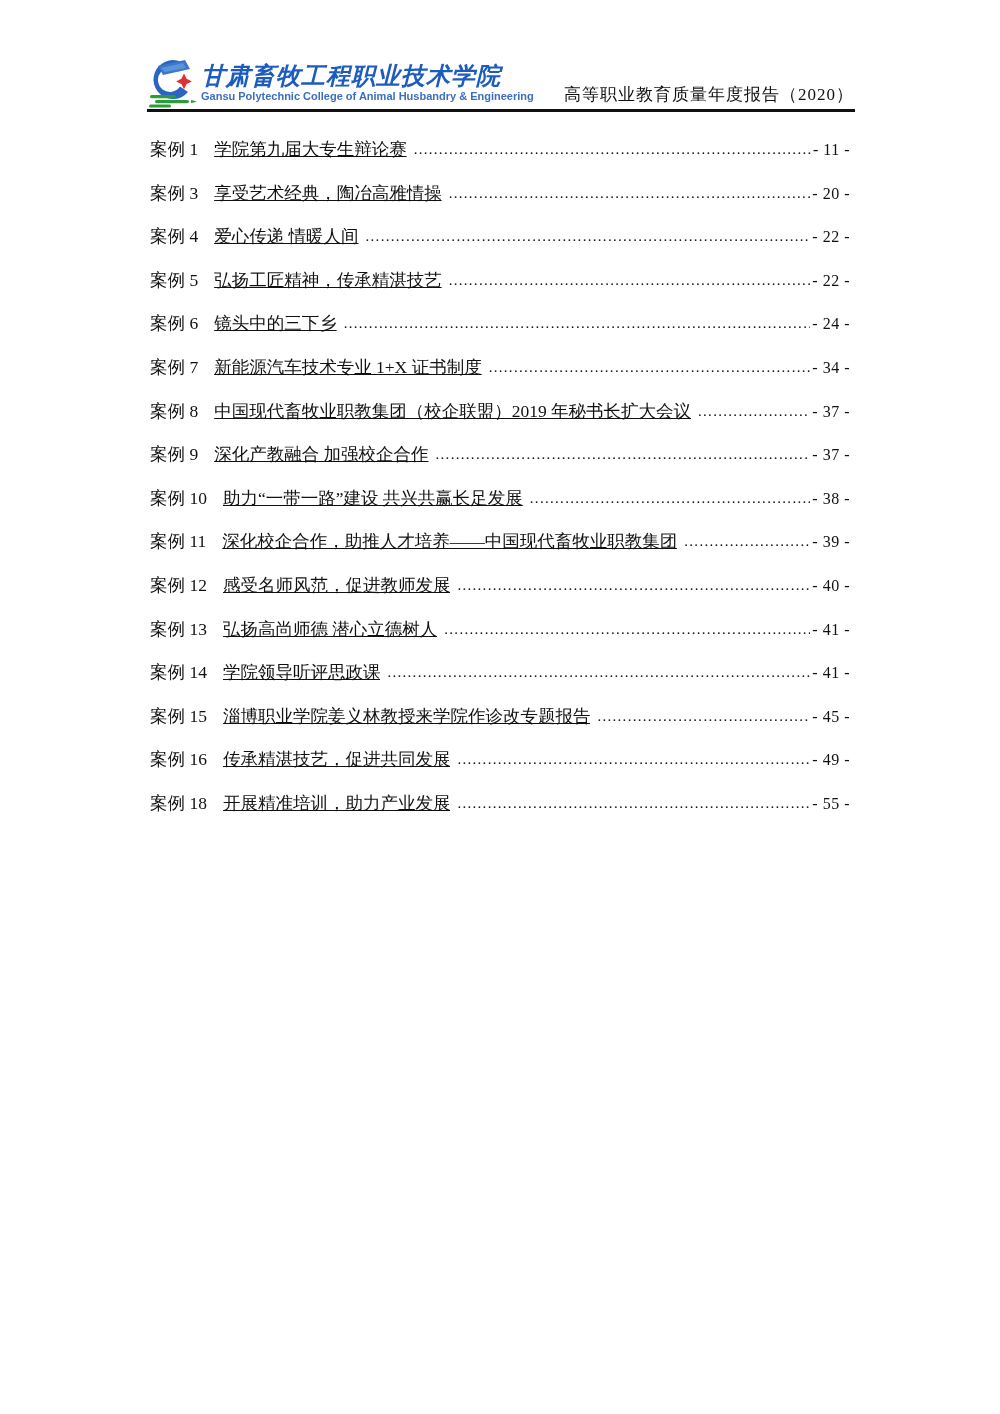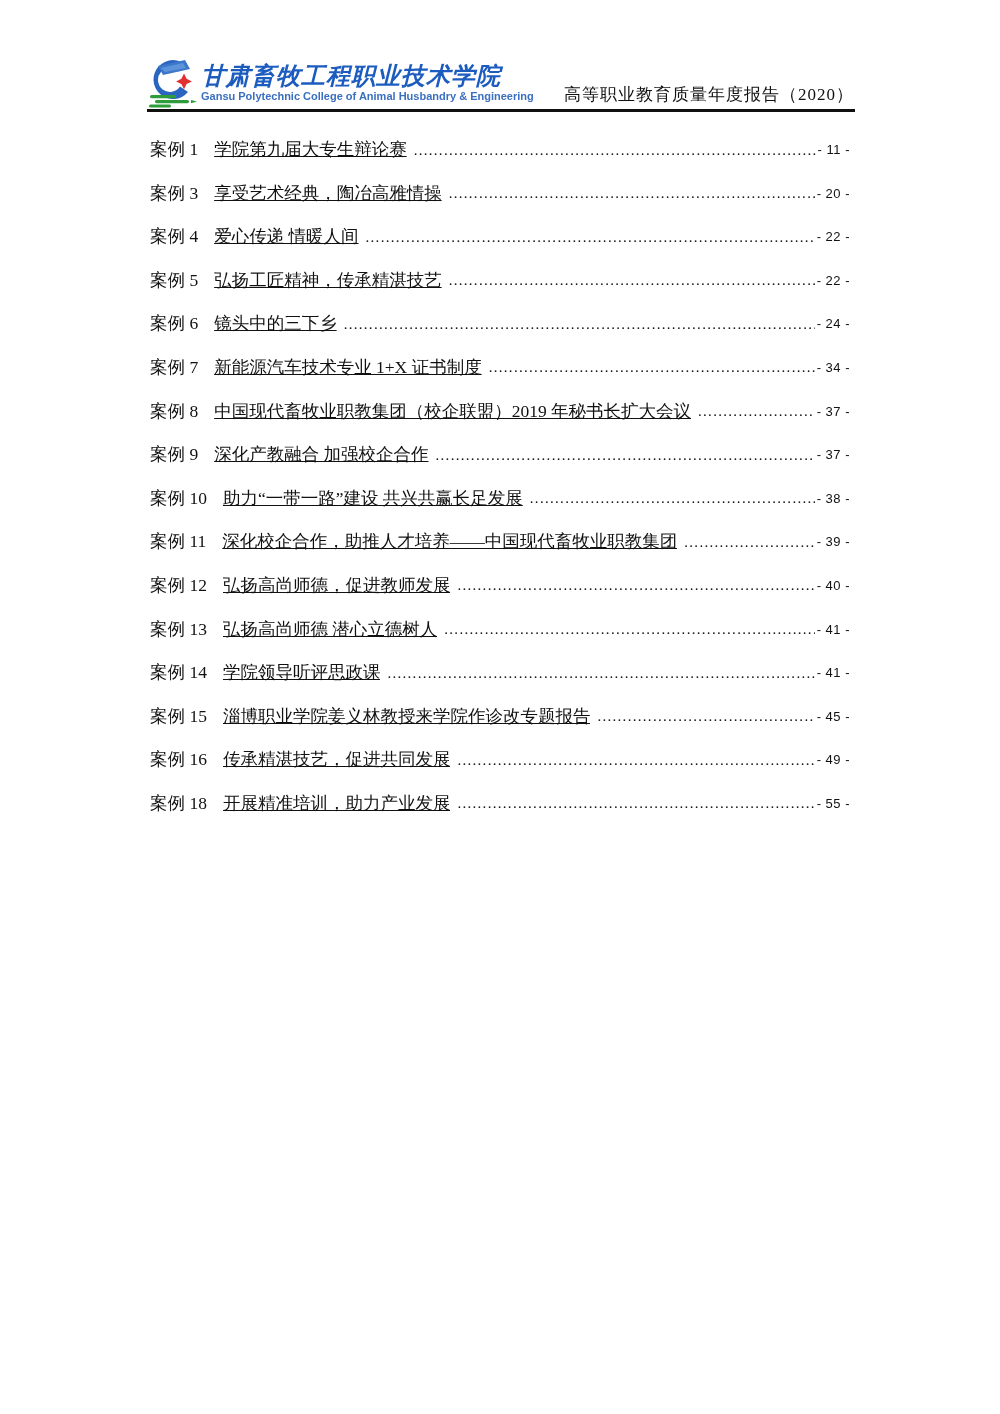--- a/index.html
+++ b/index.html
@@ -65,21 +65,21 @@
 
   
   .toc {
     position: absolute;
     left: 150px;
     right: 150px;
     top: 128px;
   }
   .toc-row {
     display: flex;
-    align-items: center;
+    align-items: flex-end;
     height: 43.6px;
     font-size: 17.5px;
     line-height: 43.6px;
     cursor: pointer;
     white-space: nowrap;
   }
   .toc-label { flex: 0 0 auto; margin-right: 16px; }
   .toc-row.gap-narrow .toc-label { margin-right: 5px; }
   .toc-title { flex: 0 1 auto; overflow: hidden; text-decoration: underline; }
   .toc-leader {
@@ -90,22 +90,22 @@
     min-width: 12px;
   }
   .toc-leader::after {
     content: "......................................................................................................................................................................";
     font-size: 15px;
     letter-spacing: 1.3px;
     color: #111;
   }
   .toc-page {
     flex: 0 0 auto;
-    font-family: Liberation Sans, sans-serif;
-    font-size: 13px;
+    font-family: Liberation Serif, serif;
+    font-size: 16px;
     letter-spacing: 0.5px;
   }
 </style>
 </head>
 <body>
 
 <div class="page">
 
   <header>
 
@@ -187,21 +187,21 @@
     <span class="toc-page">- 38 -</span>
   </div>
       <div class="toc-row">
     <span class="toc-label">案例 11</span>
     <span class="toc-title">深化校企合作，助推人才培养——中国现代畜牧业职教集团</span>
     <span class="toc-leader"></span>
     <span class="toc-page">- 39 -</span>
   </div>
       <div class="toc-row">
     <span class="toc-label">案例 12</span>
-    <span class="toc-title">弘扬高尚师德，促进教师发展</span>
+    <span class="toc-title">感受名师风范，促进教师发展</span>
     <span class="toc-leader"></span>
     <span class="toc-page">- 40 -</span>
   </div>
       <div class="toc-row">
     <span class="toc-label">案例 13</span>
     <span class="toc-title">弘扬高尚师德 潜心立德树人</span>
     <span class="toc-leader"></span>
     <span class="toc-page">- 41 -</span>
   </div>
       <div class="toc-row">

